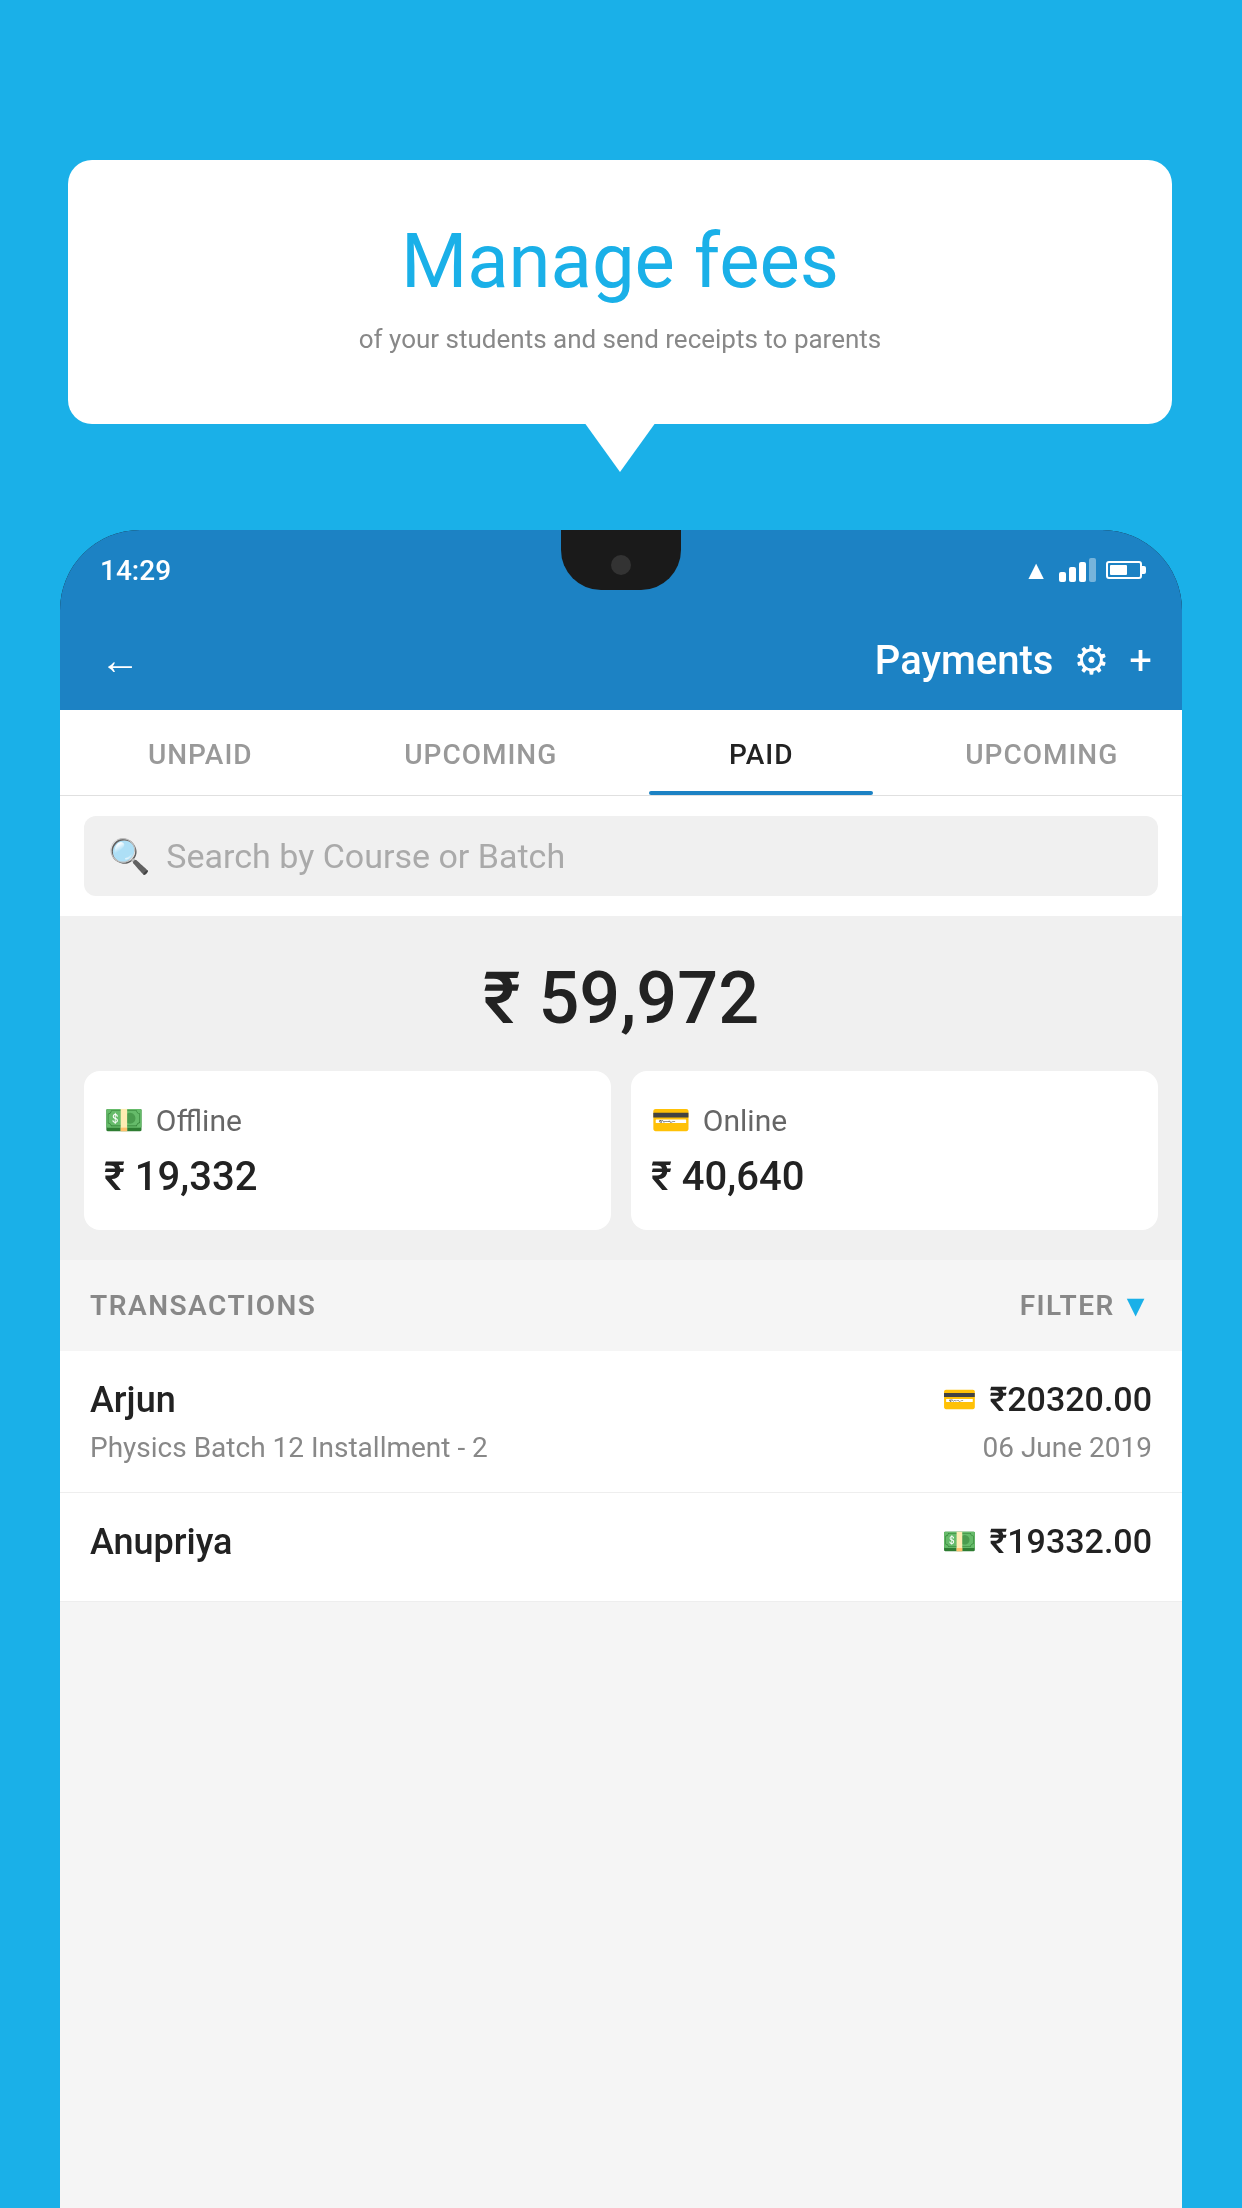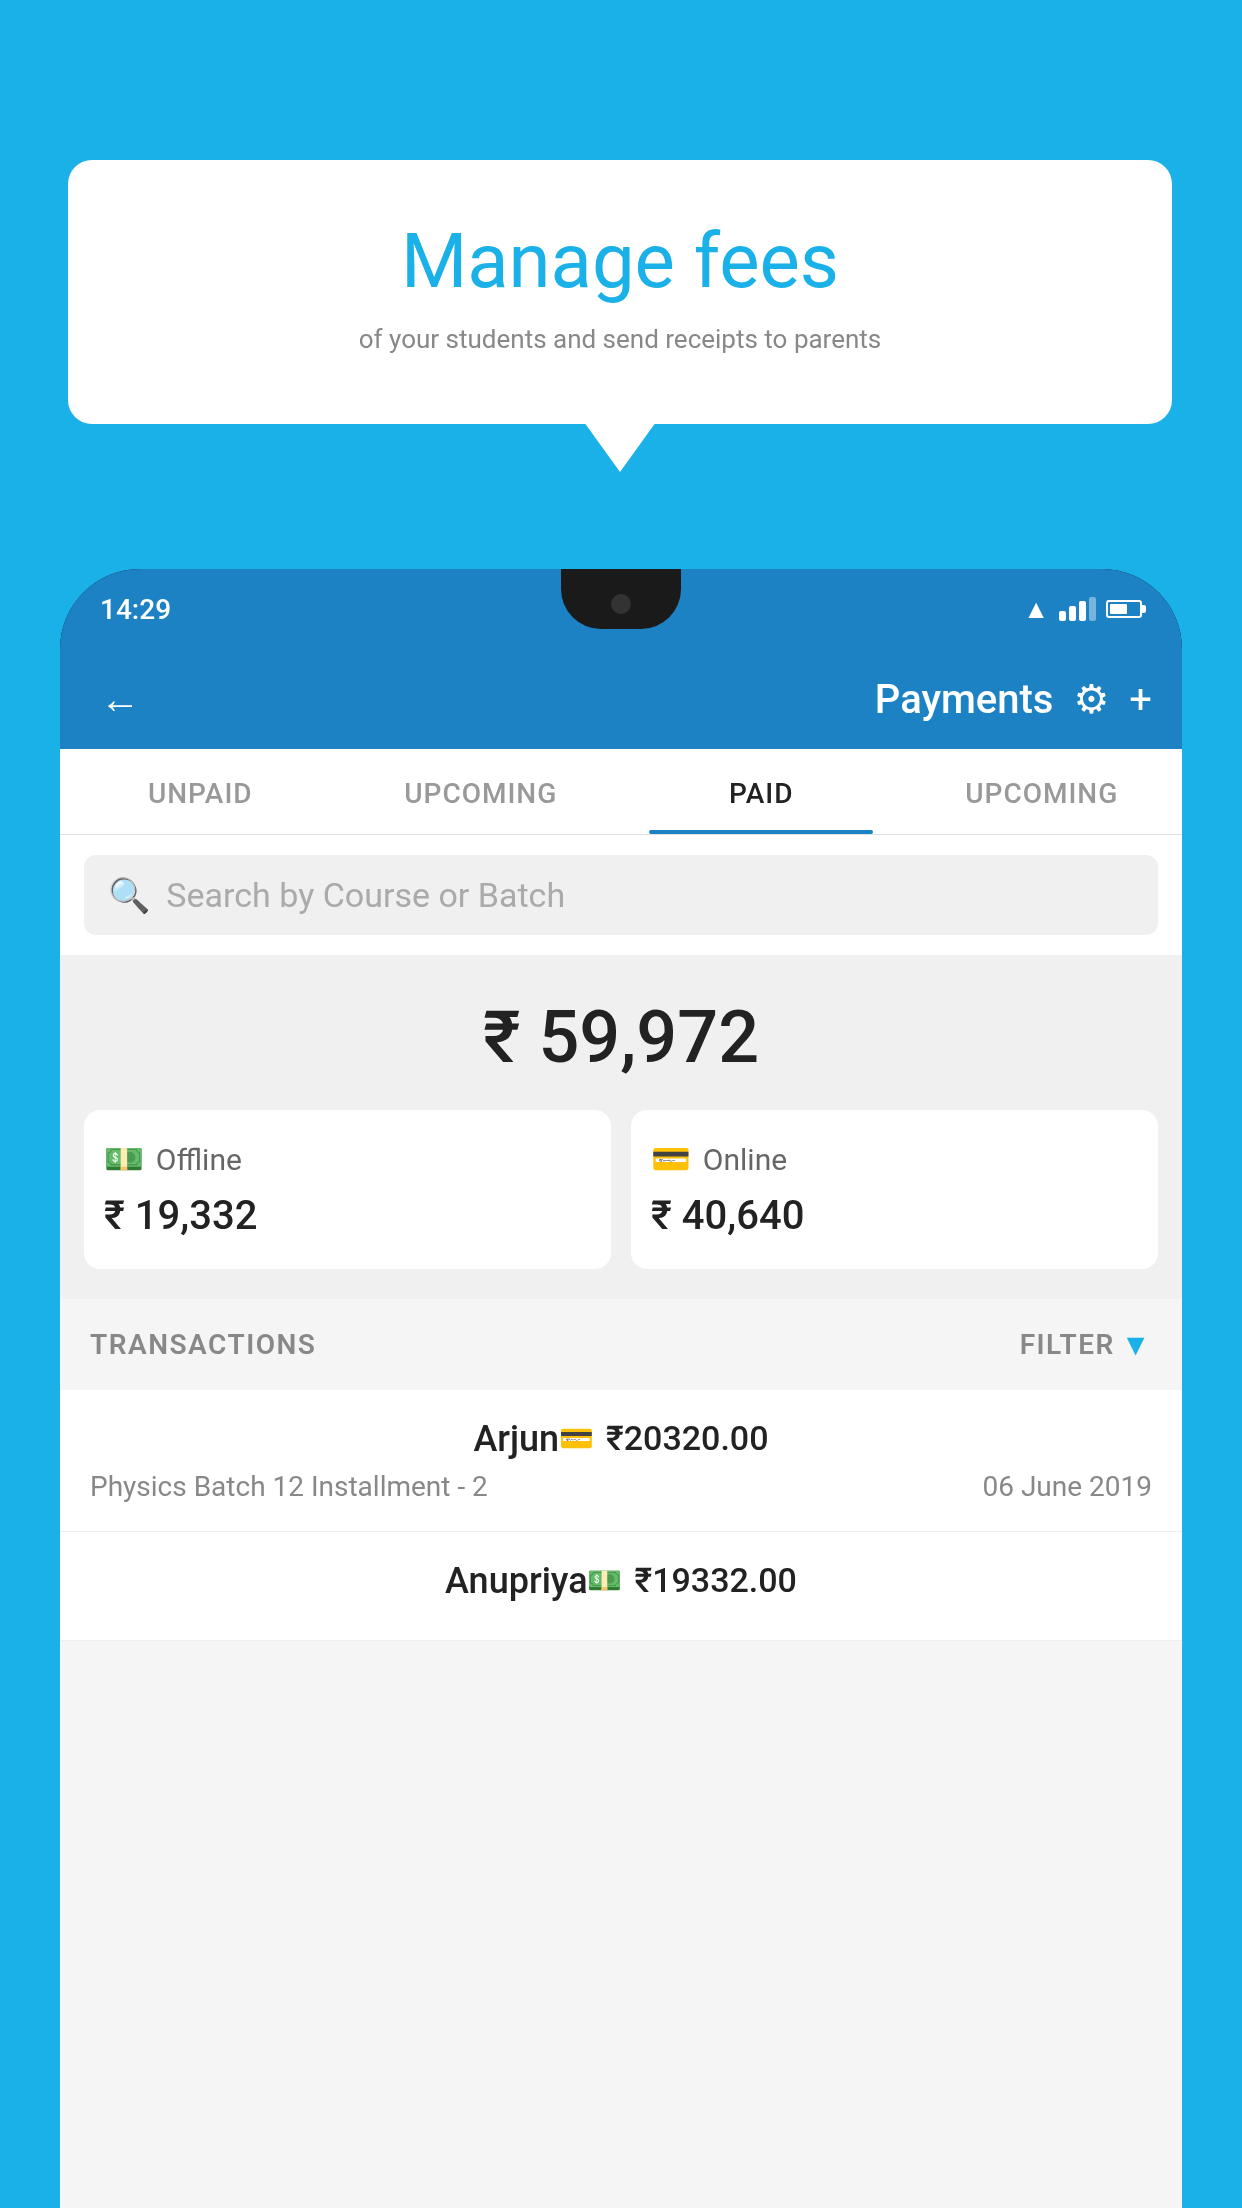--- a/index.html
+++ b/index.html
@@ -55,21 +55,20 @@
     
     .phone-shell {
       position: absolute;
       top: 530px;
       left: 60px;
       right: 60px;
       bottom: 0;
       background: #1a1a1a;
       border-radius: 80px 80px 0 0;
       overflow: hidden;
-      margin-top: 39px;
     }
 
     
     .phone-notch-bar {
       background: #1c82c4;
       height: 80px;
       display: flex;
       align-items: center;
       justify-content: space-between;
       padding: 0 40px;
@@ -348,21 +347,21 @@
 
     
     .transaction-item {
       background: #ffffff;
       padding: 28px 30px;
       border-bottom: 1px solid #eeeeee;
     }
 
     .transaction-row-top {
       display: flex;
-      justify-content: center;
+      justify-content: space-between;
       align-items: flex-start;
       margin-bottom: 10px;
     }
 
     .transaction-name {
       font-size: 36px;
       font-weight: 500;
       color: #222222;
     }
 

